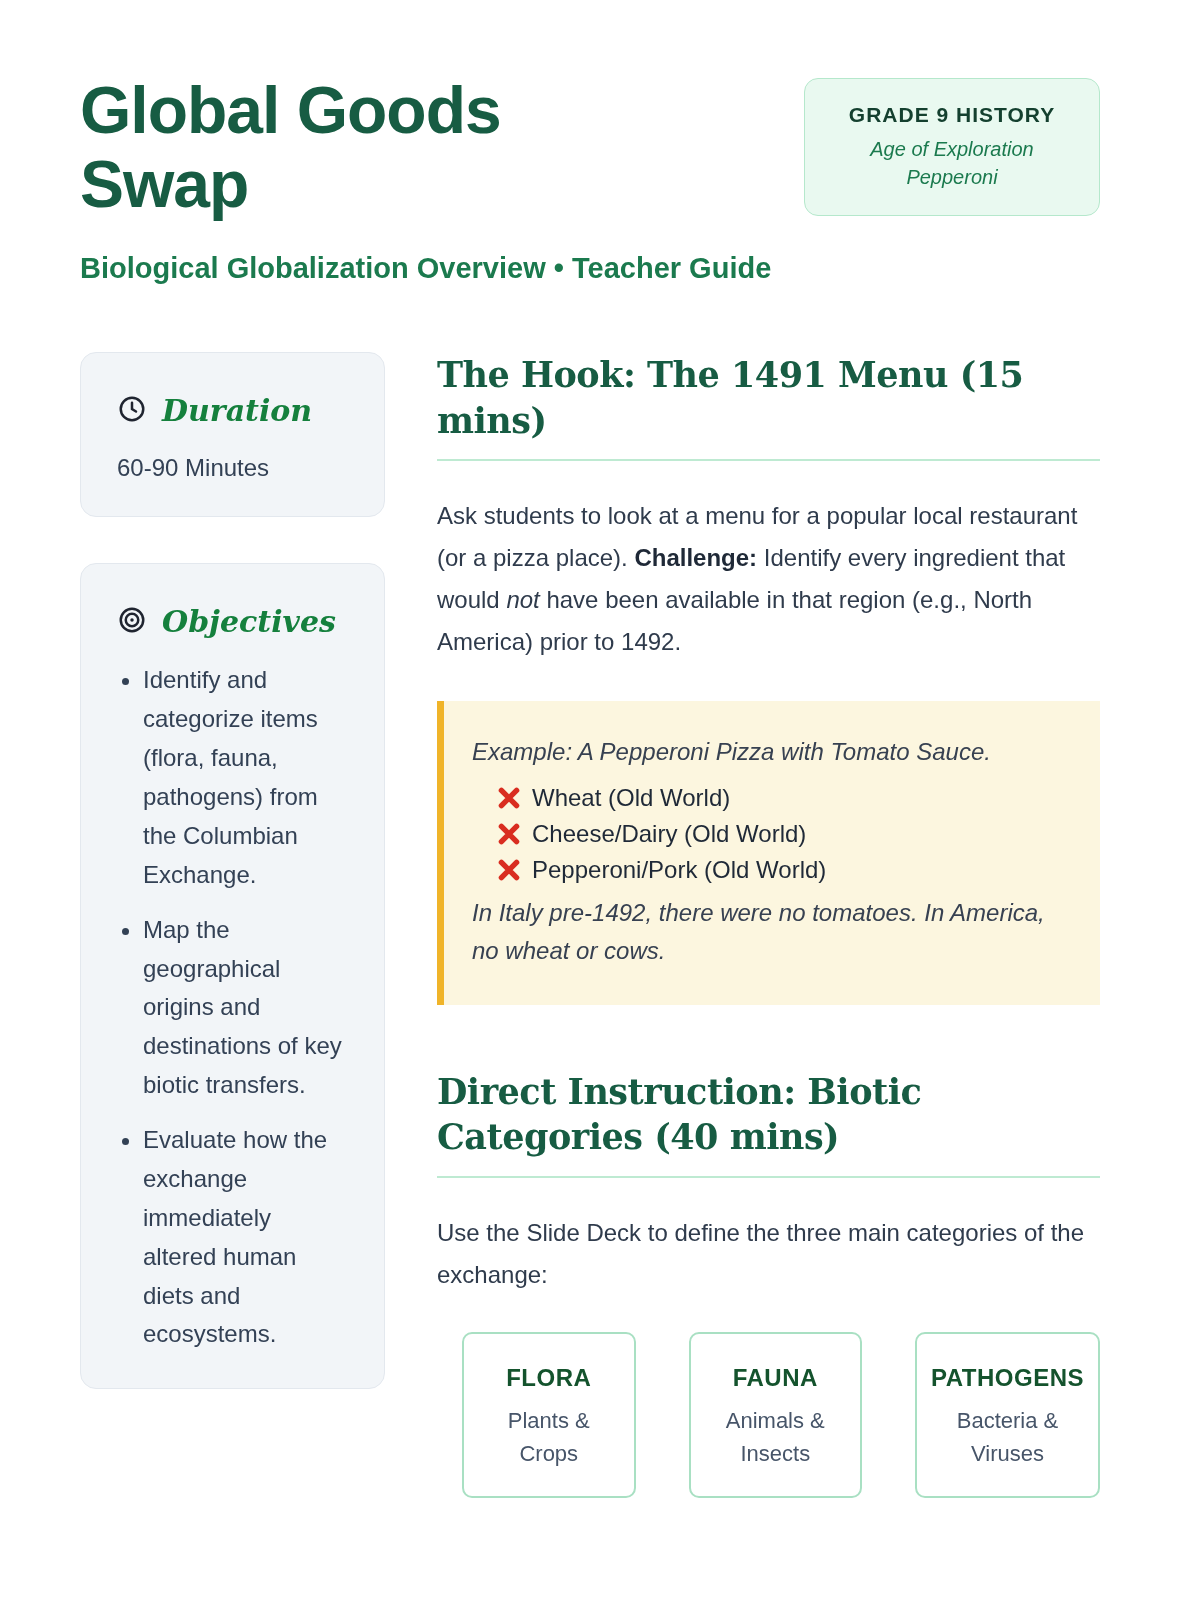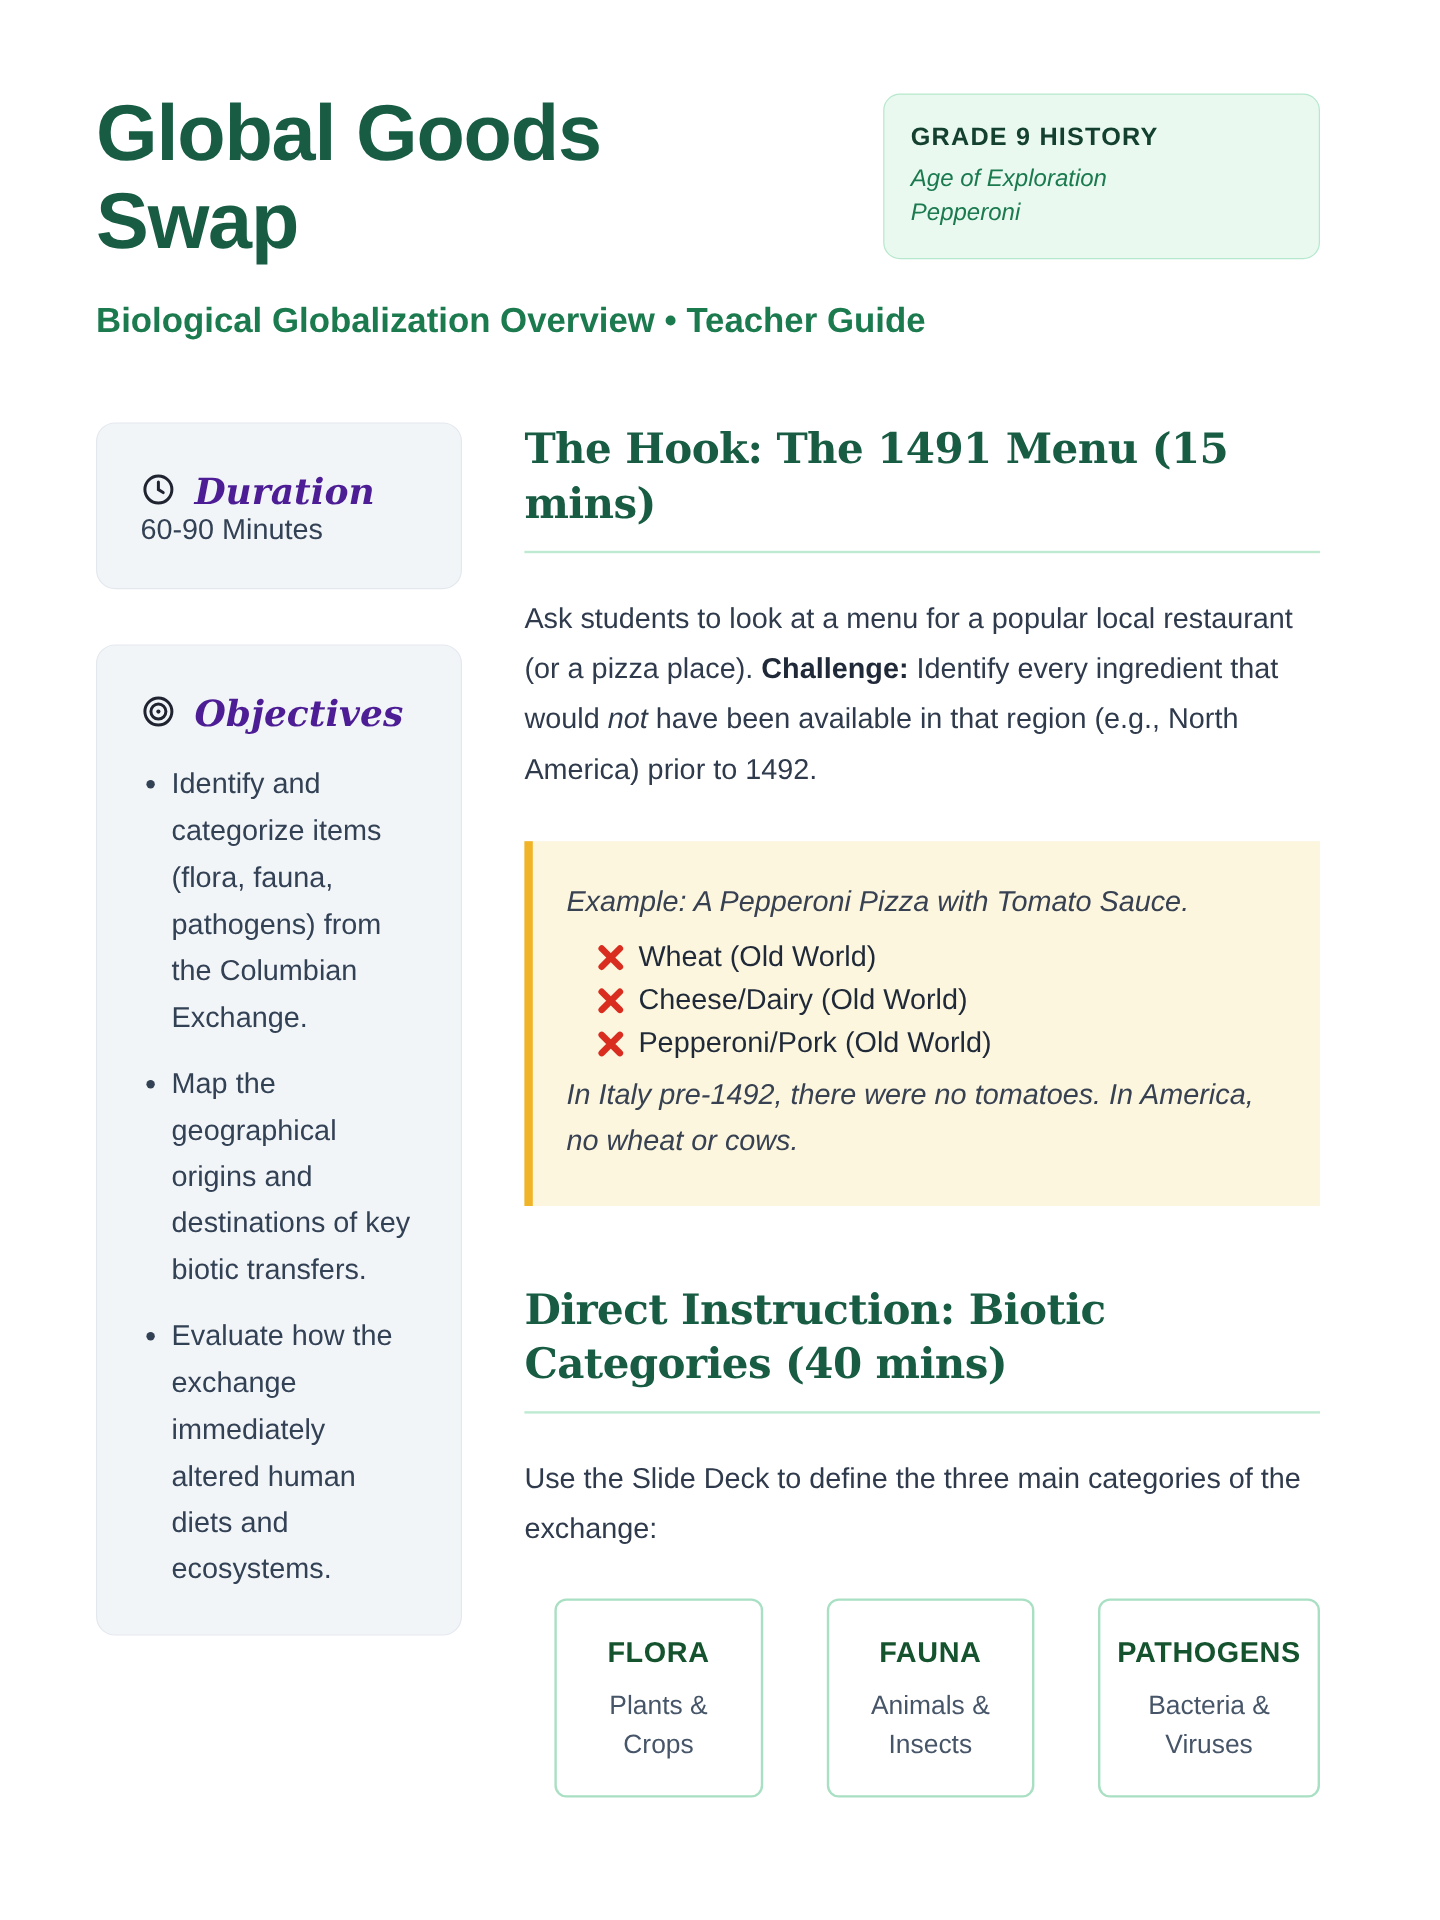--- a/index.html
+++ b/index.html
@@ -27,26 +27,26 @@
     font-size: 29px;
     font-weight: 700;
     color: #1B7A4E;
     line-height: 1.4;
     max-width: 700px;
   }
   .badge {
     position: absolute;
     top: 78px;
     right: 100px;
-    width: 364px;
+    width: 296px;
     background: #E9F9F0;
     border: 1px solid #B5E8CC;
     border-radius: 14px;
     padding: 24px 22px;
-    text-align: left;
+    text-align: center;
   }
   .badge-line1 {
     font-size: 21px;
     font-weight: 700;
     letter-spacing: 1px;
     color: #14402F;
   }
   .badge-line2 {
     display: inline-block;
     margin-top: 8px;
@@ -73,23 +73,24 @@
   .side-card-heading {
     display: flex;
     align-items: center;
     gap: 15px;
   }
   .side-card-heading .hd-text {
     font-family: "DejaVu Serif", serif;
     font-style: italic;
     font-weight: 700;
     font-size: 30px;
-    color: #4c1d95;
+    color: #15803d;
   }
   .side-card .value {
+    margin-top: 26px;
     font-size: 24px;
     color: #334155;
   }
   .side-card ul {
     margin-top: 22px;
     padding-left: 26px;
   }
   .side-card li {
     font-size: 24px;
     line-height: 1.62;

